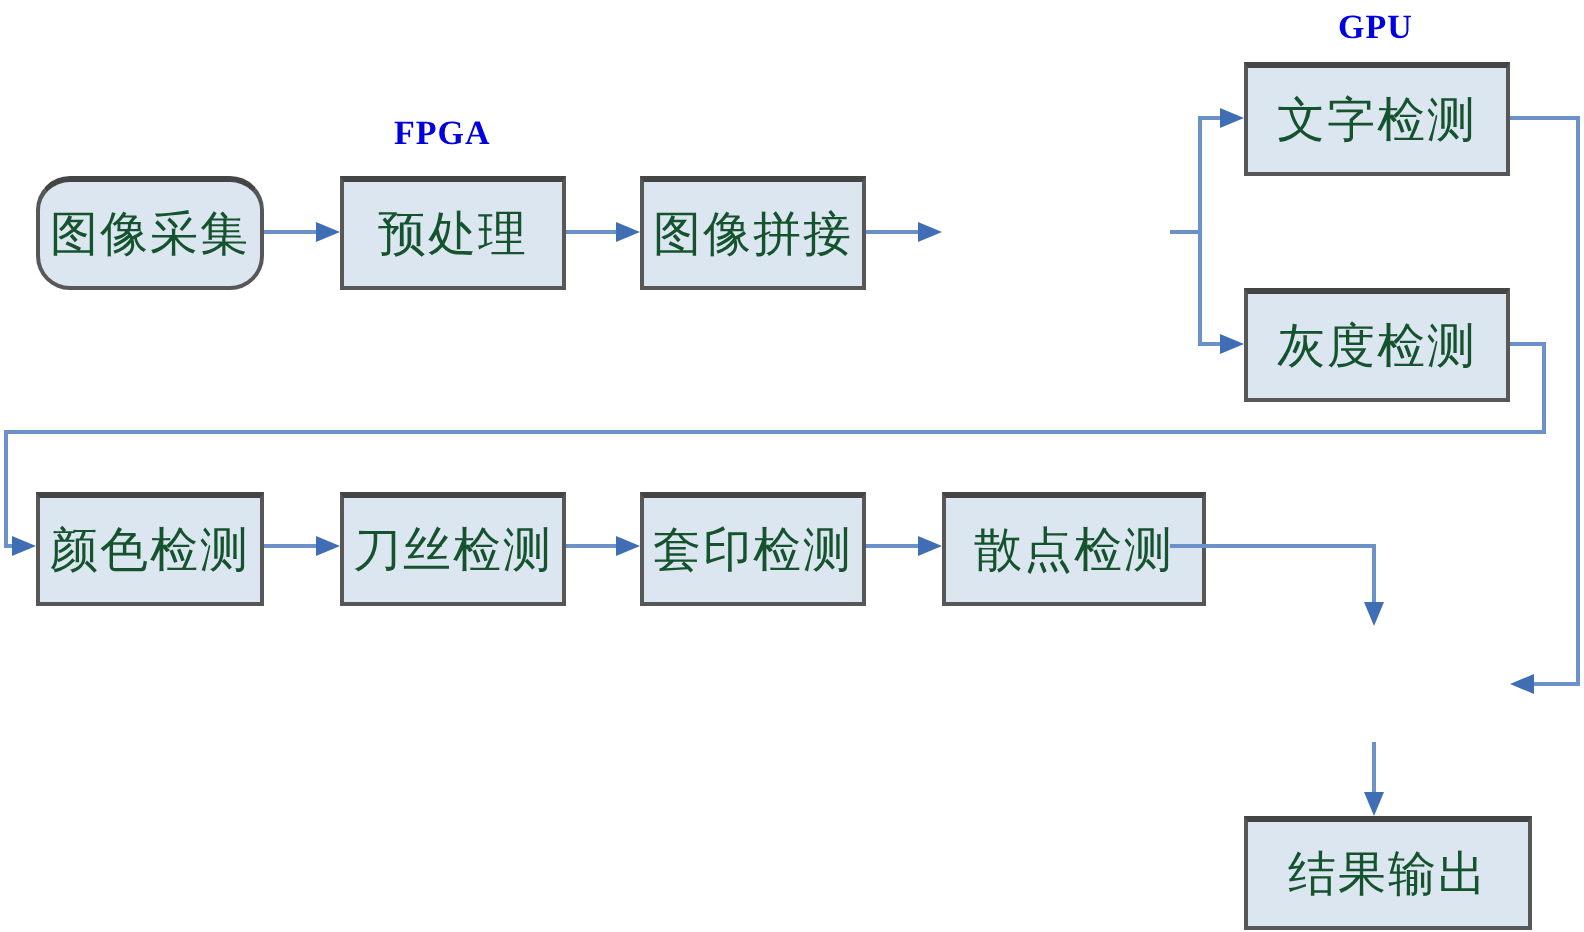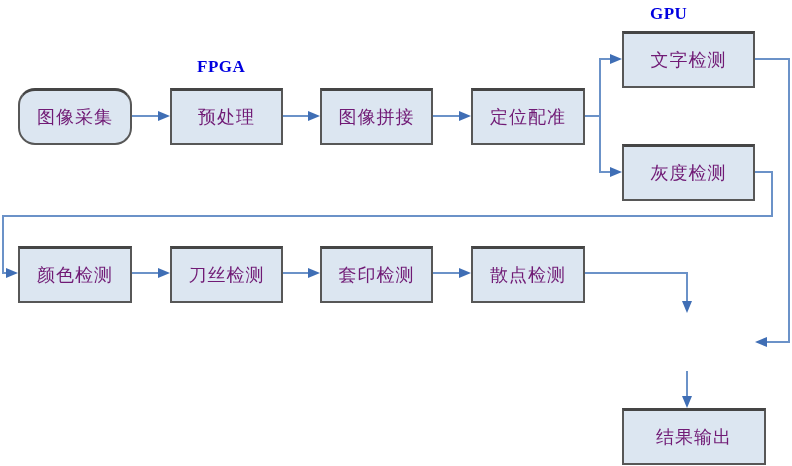--- a/index.html
+++ b/index.html
@@ -19,22 +19,22 @@
     overflow:hidden;
   }
   .box{
     position:absolute;
     box-sizing:border-box;
     background:var(--fill);
     border:2px solid var(--border);
     border-top-color:var(--border-top);
     border-top-width:3px;
     display:flex;align-items:center;justify-content:center;
-    color:#701a75;
-    font-size:18px;
+    color:#14532d;
+    font-size:24px;
     letter-spacing:1px;
     white-space:nowrap;
   }
   .anno{
     position:absolute;
     color:var(--blue-label);
     font-size:17px;
     font-weight:bold;
     letter-spacing:0.5px;
   }
@@ -43,52 +43,49 @@
   .ar.r{border-top:5px solid transparent;border-bottom:5px solid transparent;border-left:12px solid var(--arrow);}
   .ar.l{border-top:5px solid transparent;border-bottom:5px solid transparent;border-right:12px solid var(--arrow);}
   .ar.d{border-left:5px solid transparent;border-right:5px solid transparent;border-top:12px solid var(--arrow);}
 </style>
 </head>
 <body>
 
 <div id="canvas">
 
   <span class="anno" style="left:197px;top:57px;">FPGA</span>
-  <span class="anno" style="left:650px;top:4px;">GPU</span>
+  <span class="anno" style="left:669px;top:4px;">GPU</span>
 
   <div class="box" style="left:18px; top:88px; width:114px;height:57px;border-radius:17px;">
       <span>图像采集</span>
     </div>
   <div class="box" style="left:170px;top:88px; width:113px;height:57px;align-items:center;">
       <span>预处理</span>
     </div>
   <div class="box" style="left:320px;top:88px; width:113px;height:57px;">
       <span>图像拼接</span>
-    </div>
-  <div class="box" style="left:471px;top:88px; width:114px;height:57px;">
-      <span>定位配准</span>
     </div>
 
   <div class="box" style="left:622px;top:31px; width:133px;height:57px;">
       <span>文字检测</span>
     </div>
   <div class="box" style="left:18px; top:246px;width:114px;height:57px;">
       <span>颜色检测</span>
     </div>
 
   <div class="box" style="left:622px;top:144px;width:133px;height:57px;">
       <span>灰度检测</span>
     </div>
   <div class="box" style="left:170px;top:246px;width:113px;height:57px;">
       <span>刀丝检测</span>
     </div>
   <div class="box" style="left:320px;top:246px;width:113px;height:57px;">
       <span>套印检测</span>
     </div>
-  <div class="box" style="left:471px;top:246px;width:114px;height:57px;">
+  <div class="box" style="left:471px;top:246px;width:132px;height:57px;">
       <span>散点检测</span>
     </div>
 
   <div class="box" style="left:622px;top:408px;width:144px;height:57px;">
       <span>结果输出</span>
     </div>
 
   <div class="seg" style="left:132px;top:115px;width:28px;height:2px;"></div>
   <div class="ar r" style="left:158px;top:111px;"></div>
 

